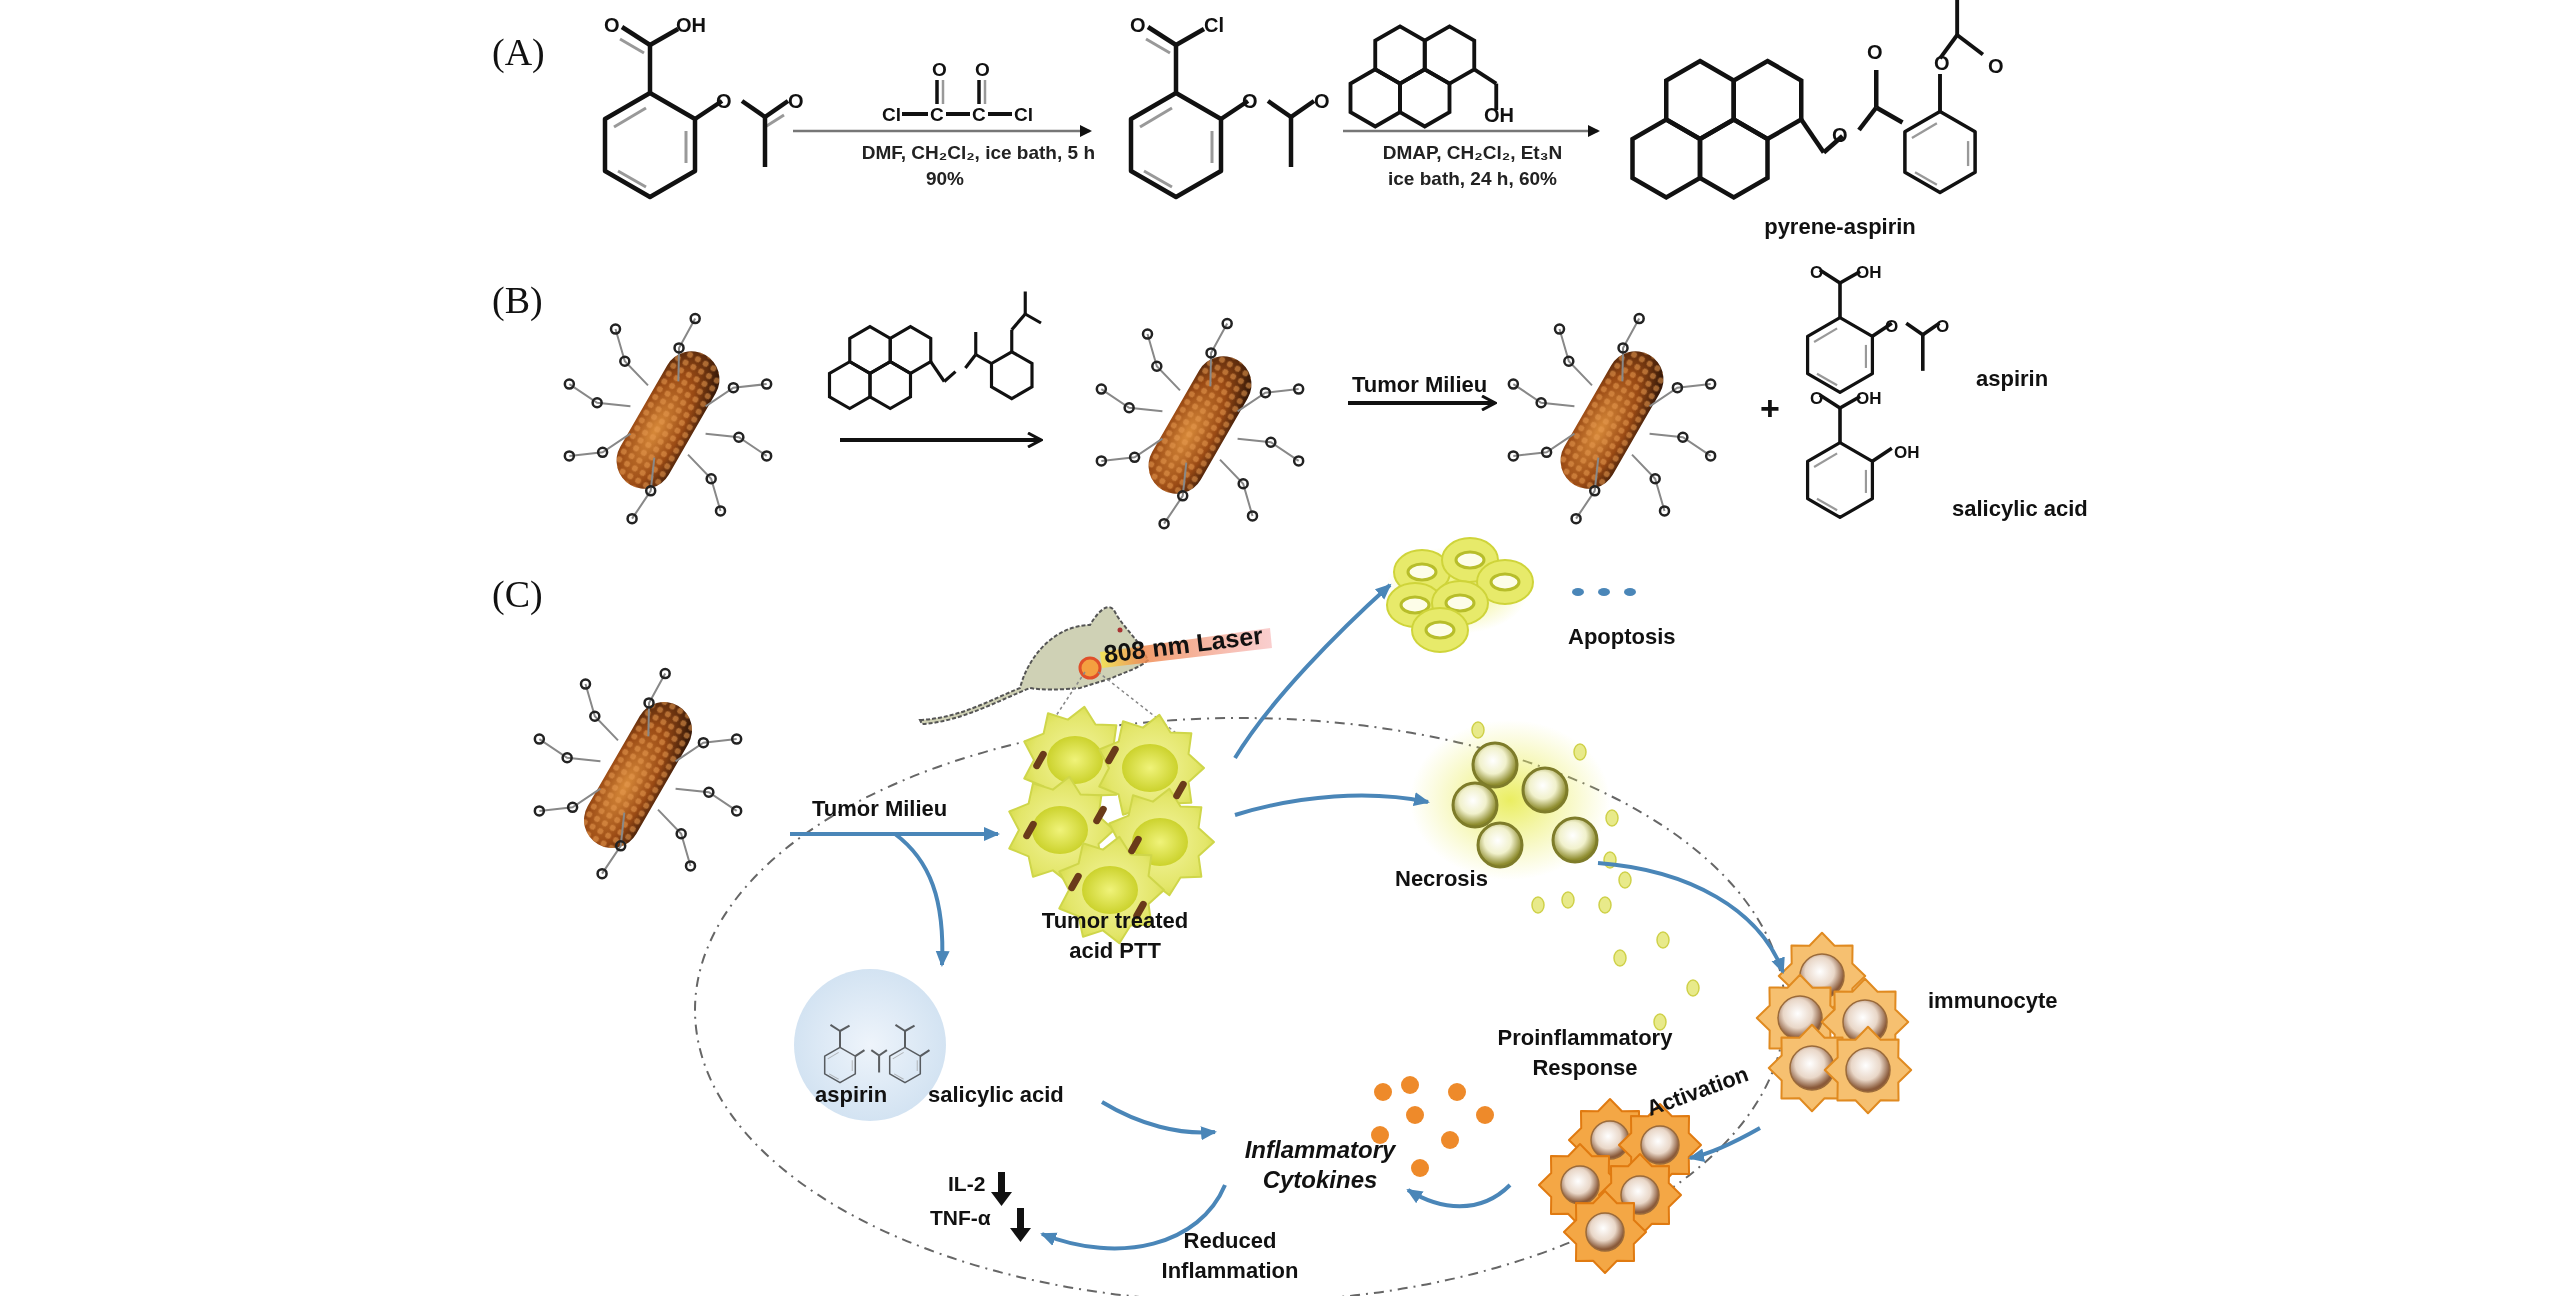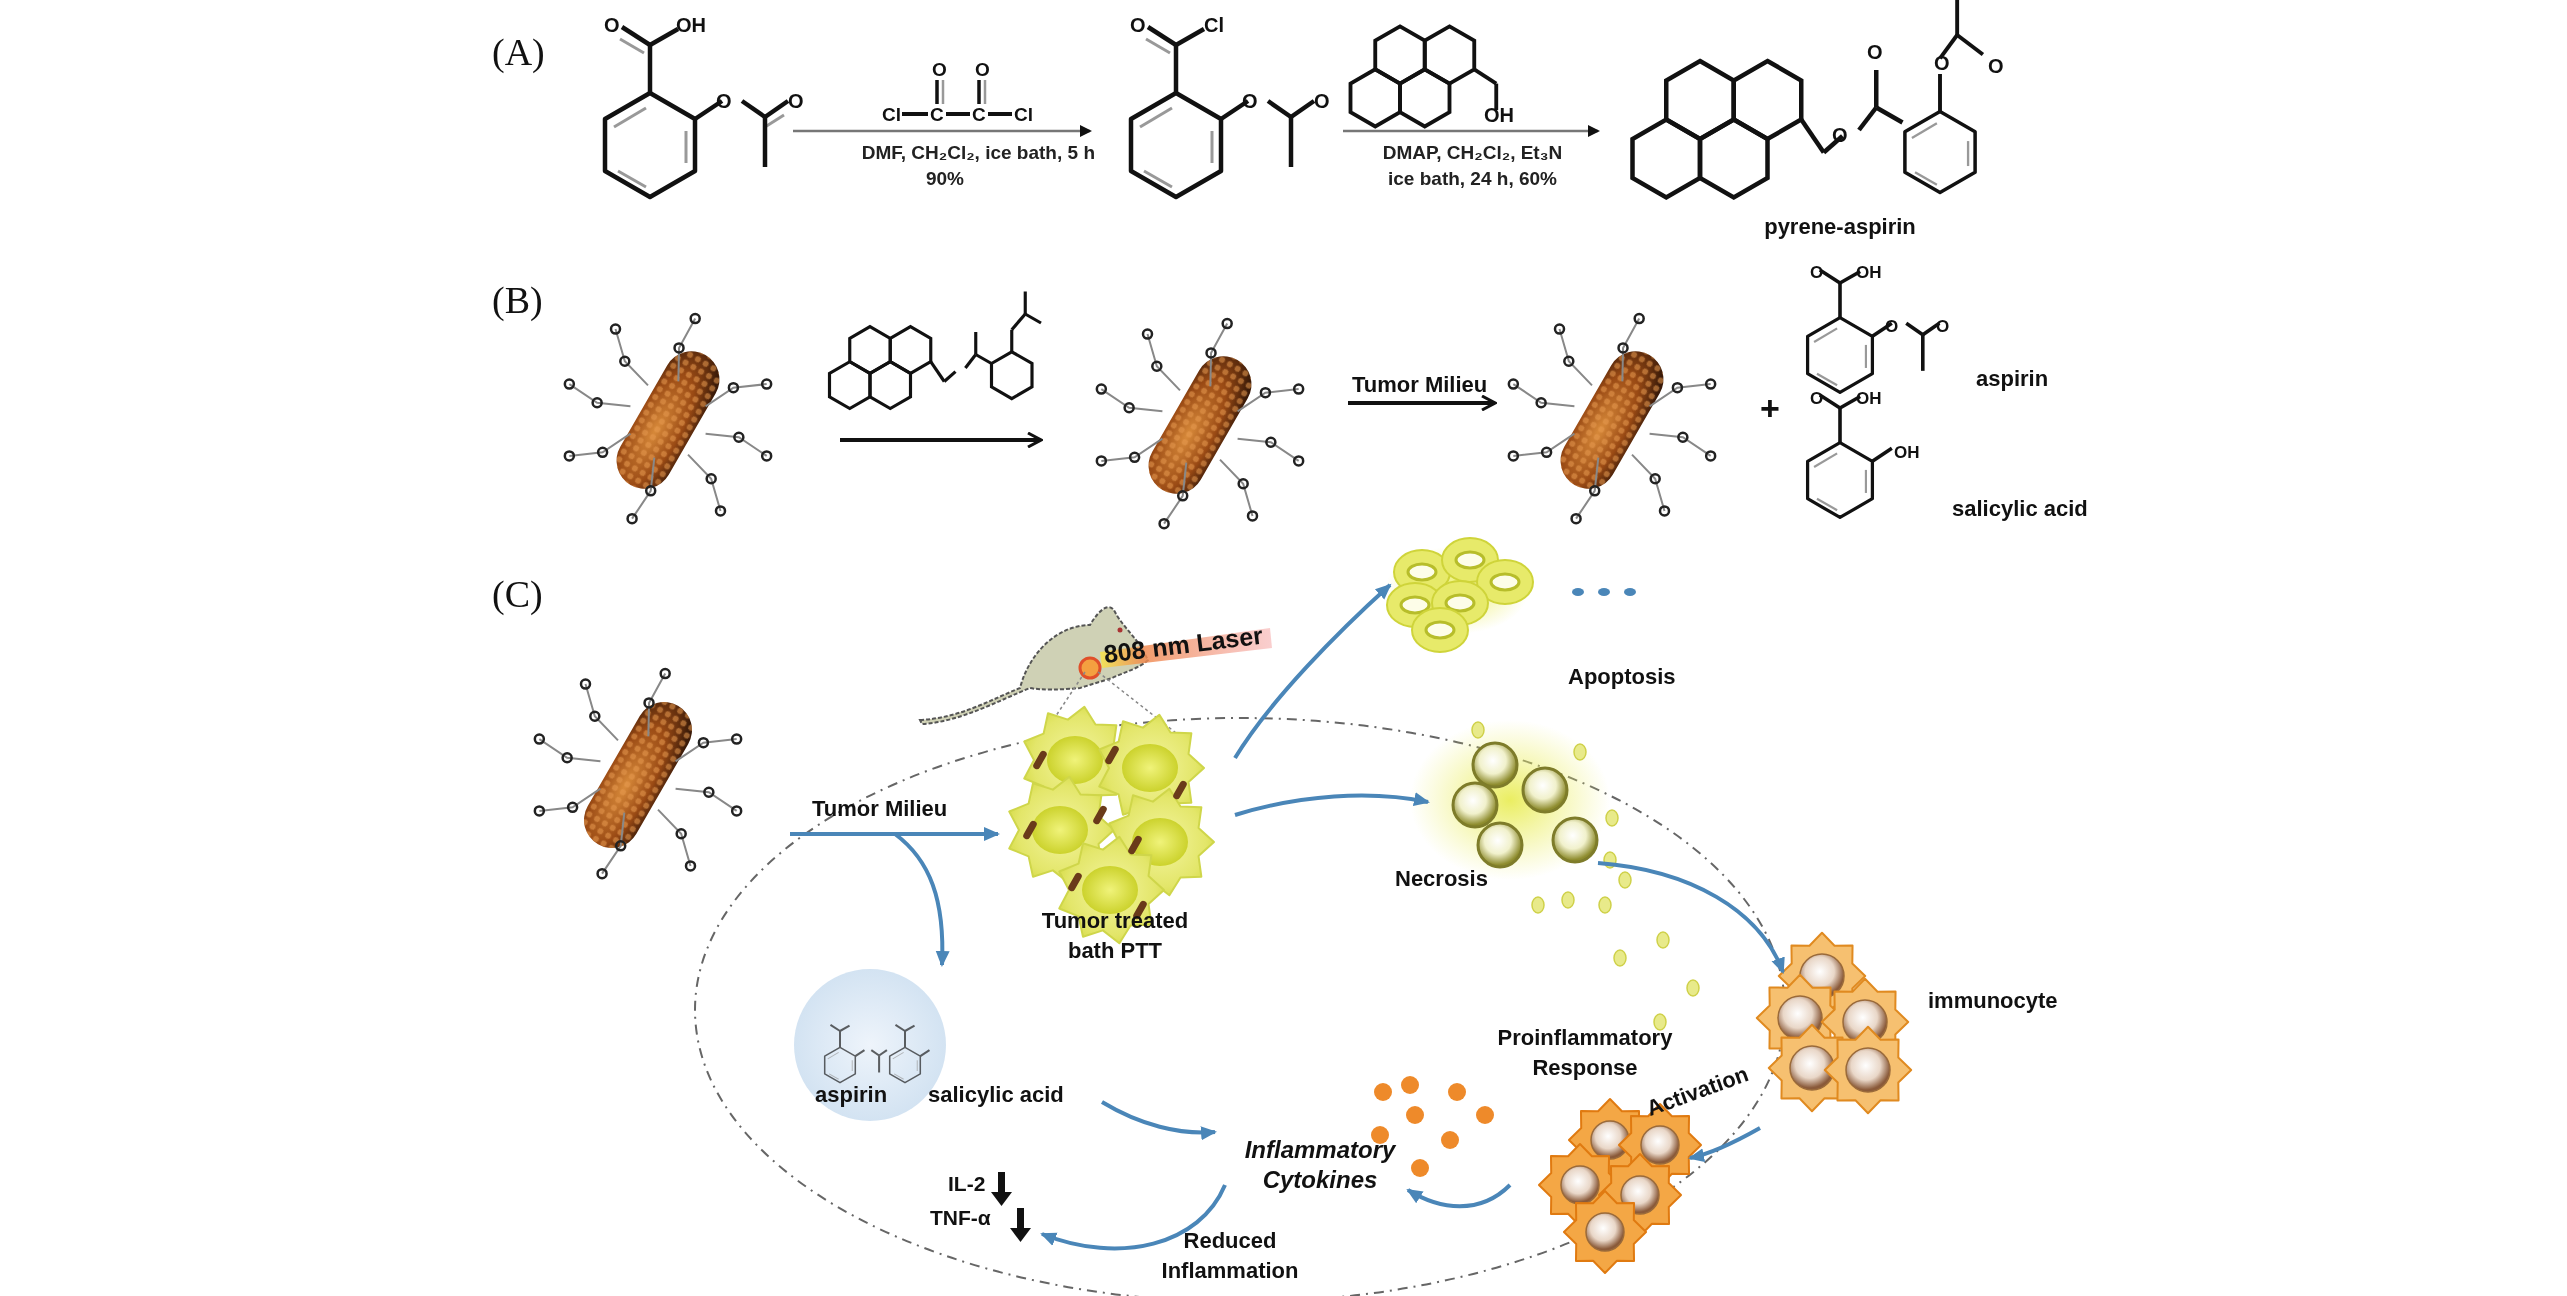--- a/index.html
+++ b/index.html
@@ -482,23 +482,23 @@
 <div class="cond" style="left:1345px;top:166px;width:255px;">ice bath, 24 h, 60%</div>
 <div class="lbl center" style="left:1720px;top:214px;width:240px;font-size:22px;">pyrene-aspirin</div>
 
 <div class="lbl" style="left:1352px;top:372px;font-size:22px;">Tumor Milieu</div>
 <div class="lbl" style="left:1976px;top:366px;font-size:22px;">aspirin</div>
 <div class="lbl" style="left:1952px;top:496px;font-size:22px;">salicylic acid</div>
 
 <div class="lbl" style="left:812px;top:796px;font-size:22px;">Tumor Milieu</div>
 <div class="lbl center" style="left:1030px;top:906px;width:170px;font-size:22px;line-height:30px;">
   <div>Tumor treated</div>
-  <div>bath PTT</div>
+  <div>acid PTT</div>
 </div>
-<div class="lbl" style="left:1568px;top:664px;font-size:22px;">Apoptosis</div>
+<div class="lbl" style="left:1568px;top:624px;font-size:22px;">Apoptosis</div>
 <div class="lbl" style="left:1395px;top:866px;font-size:22px;">Necrosis</div>
 <div class="lbl" style="left:1928px;top:988px;font-size:22px;">immunocyte</div>
 <div class="lbl" style="left:1652px;top:1096px;font-size:22px;transform:rotate(-20deg);transform-origin:left bottom;">Activation</div>
 <div class="lbl center" style="left:1475px;top:1023px;width:220px;font-size:22px;line-height:30px;">
   <div>Proinflammatory</div>
   <div>Response</div>
 </div>
 <div class="lbl center" style="left:1230px;top:1135px;width:180px;font-size:24px;line-height:30px;font-style:italic;">
   <div>Inflammatory</div>
   <div>Cytokines</div>

